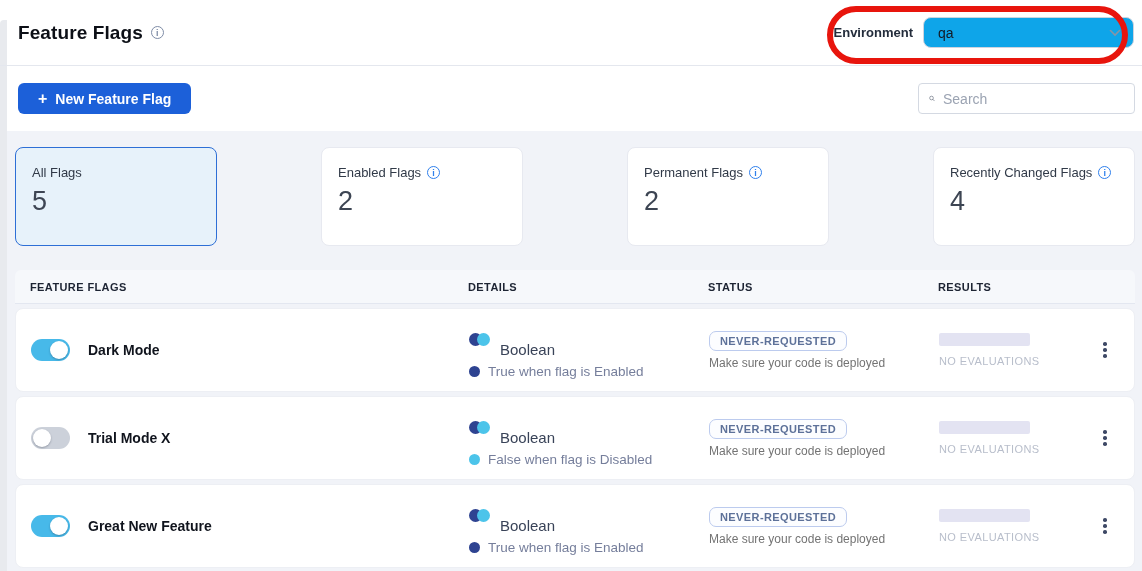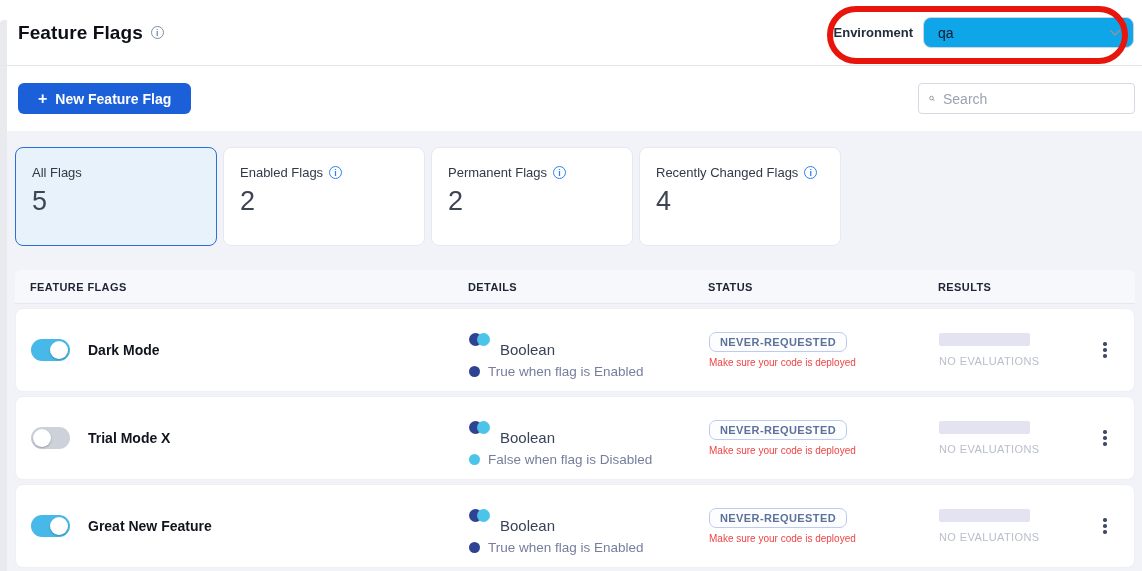--- a/index.html
+++ b/index.html
@@ -26,21 +26,21 @@
   .toolbar { height:65px; display:flex; align-items:center; padding:0 7px 0 18px; background:#fff; }
   .btn-primary { display:flex; align-items:center; gap:8px; height:31px; padding:0 20px; background:#1c60d9; color:#fff; border:none; border-radius:6px; font-size:14px; font-weight:700; font-family:inherit; cursor:pointer; }
   .btn-plus { font-size:16px; font-weight:700; line-height:1; }
   .btn-secondary { display:flex; align-items:center; gap:9px; height:31px; padding:0 18px; margin-left:18px; background:#eceef4; color:#3e4759; border:none; border-radius:6px; font-size:14px; font-weight:700; font-family:inherit; cursor:pointer; }
   .search-box { margin-left:auto; width:217px; height:31px; border:1px solid #d4d9e2; border-radius:4px; background:#fff; display:flex; align-items:center; padding:0 10px; gap:8px; }
   .search-box input { border:none; outline:none; flex:1; font-size:14px; font-family:inherit; color:#2b3342; background:transparent; }
   .search-box input::placeholder { color:#9ba3b2; }
 
   
   .content { background:#f1f3f8; height:440px; padding:16px 7px 0 15px; }
-  .stat-cards { display:flex; gap:6px; }
+  .stat-cards { display:flex; gap:21px;justify-content:space-between; }
   .stat-card { width:202px; height:99px; background:#fff; border:1px solid #e7e9f0; border-radius:8px; padding:17px 16px; cursor:pointer; }
   .stat-card.selected { background:#e7f2fa; border:1.5px solid #2e6fd6; }
   .stat-label-row { display:flex; align-items:center; gap:6px; margin-bottom:5px; }
   .stat-label { font-size:13px; color:#313a48; }
   .stat-value { font-size:27px; font-weight:400; color:#3d4553; line-height:1.2; }
 
   
   .grid-cols { display:grid; grid-template-columns:438px 240px 230px 140px 1fr; width:1120px; padding-left:15px; }
   .table-head { margin-top:24px; height:34px; align-items:center; background:#f6f8fb; border-bottom:1px solid #e3e7f0; border-radius:6px 6px 0 0; }
   .th { font-size:11px; font-weight:700; letter-spacing:.4px; color:#1d2433; }
@@ -55,21 +55,21 @@
   .flag-name { font-size:14px; font-weight:600; color:#10141d; cursor:pointer; }
   .type-line { display:flex; align-items:center; gap:9px; }
   .bool-icon { position:relative; width:22px; height:14px; flex:none; }
   .bool-icon::before { content:""; position:absolute; left:0; top:.5px; width:13px; height:13px; border-radius:50%; background:#2e4391; }
   .bool-icon::after  { content:""; position:absolute; left:8px; top:.5px; width:13px; height:13px; border-radius:50%; background:#4cc4ea; }
   .type-label { font-size:15px; color:#394358;margin-top:19px; }
   .detail-line { display:flex; align-items:center; gap:8px; margin-top:6px; }
   .detail-dot { width:11px; height:11px; border-radius:50%; flex:none; }
   .detail-text { font-size:13.5px; color:#757e9b; }
   .status-badge { display:inline-block; font-size:11px; font-weight:700; letter-spacing:.4px; color:#5d7199; border:1px solid #bccbee; background:#fcfdff; border-radius:7px; padding:3px 10px; }
-  .status-text { font-size:10px; color:#ef4444; margin-top:5px; }
+  .status-text { font-size:12px; color:#737373; margin-top:5px; }
   .results-bar { width:91px; height:13px; border-radius:2px; background:#e3e3f2; }
   .results-text { width:91px; text-align:center; font-size:11px; letter-spacing:.4px; color:#b8becb; margin-top:9px; white-space:nowrap; }
   .kebab { display:flex; flex-direction:column; align-items:center; gap:2.5px; width:24px; padding:4px 0; cursor:pointer; margin-left:14px; }
   .kebab span { width:3.5px; height:3.5px; border-radius:50%; background:#3e4966; }
 </style>
 </head>
 <body>
 
 <div class="app">
   <div class="left-strip"></div>

